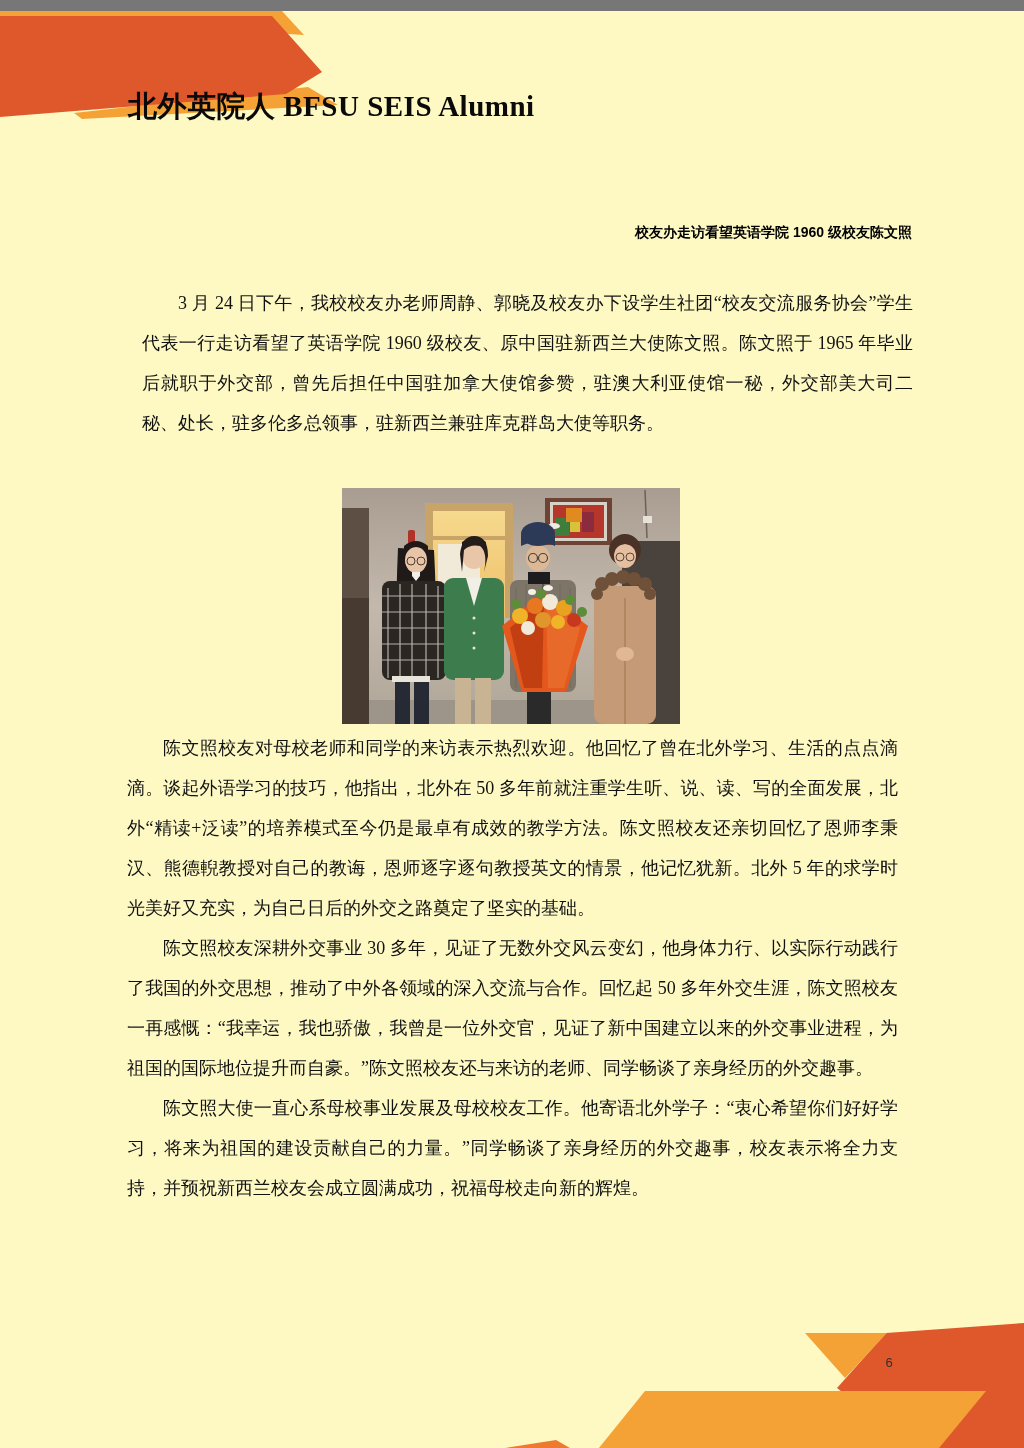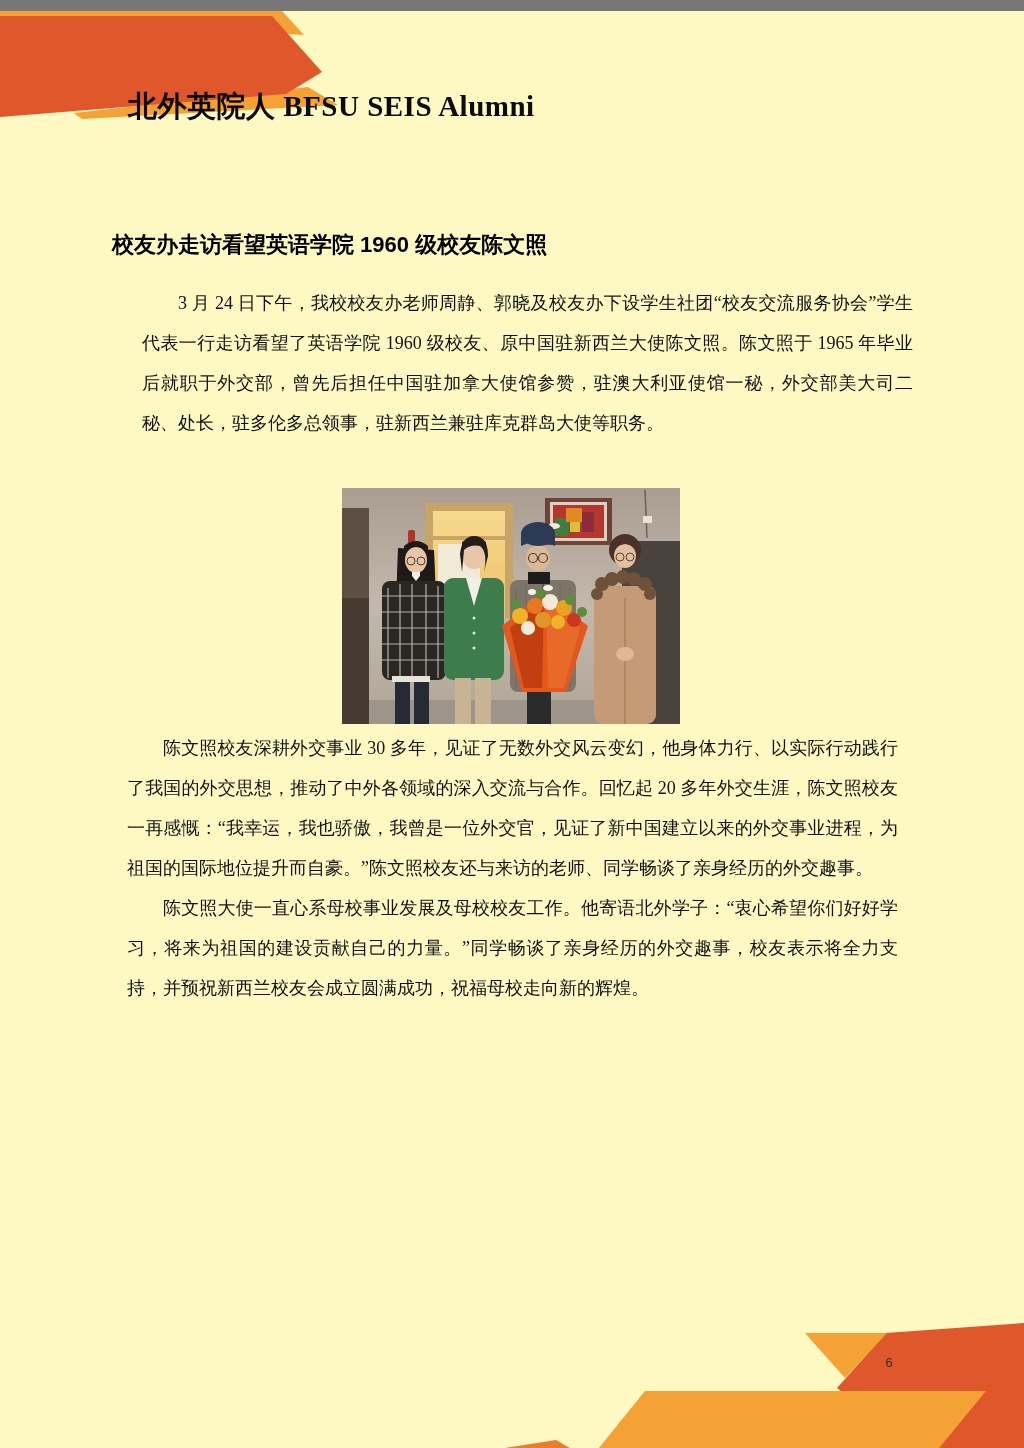--- a/index.html
+++ b/index.html
@@ -15,23 +15,23 @@
   .deco-top{top:0;}
   .deco-bottom{top:1278px;}
   .masthead{
     position:absolute;left:128px;top:76px;
     font-family:"Liberation Serif","DejaVu Serif",serif;
     font-weight:700;font-size:29px;color:#0a0a0a;
     letter-spacing:0.5px;white-space:nowrap;
   }
   .article-title{
     position:absolute;left:112px;top:204px;width:800px;
-    text-align:left;
+    text-align:right;
     font-family:"Liberation Sans","DejaVu Sans",sans-serif;
-    font-weight:700;font-size:22px;color:#000;
+    font-weight:700;font-size:14px;color:#000;
   }
   .body-block-1{
     position:absolute;left:142px;top:272px;width:771px;
     font-size:18px;line-height:40px;color:#111;
     text-align:justify;
   }
   .body-block-2{
     position:absolute;left:127px;top:717px;width:771px;
     font-size:18px;line-height:40px;color:#111;
     text-align:justify;
@@ -212,21 +212,22 @@
           <circle cx="228" cy="112" r="5" fill="#5d8c3a"></circle>
           <circle cx="240" cy="124" r="5" fill="#5d8c3a"></circle>
           <ellipse cx="206" cy="100" rx="5" ry="3" fill="#f5f2ea"></ellipse>
           <ellipse cx="190" cy="104" rx="4" ry="3" fill="#f5f2ea"></ellipse>
         </g>
       </g>
     </svg>
   </div>
 
   <div class="body-block-2">
-    <p>陈文照校友深耕外交事业 30 多年，见证了无数外交风云变幻，他身体力行、以实际行动践行了我国的外交思想，推动了中外各领域的深入交流与合作。回忆起 20 多年外交生涯，陈文照校友一再感慨：“我幸运，我也骄傲，我曾是一位外交官，见证了新中国建立以来的外交事业进程，为祖国的国际地位提升而自豪。”陈文照校友还与来访的老师、同学畅谈了亲身经历的外交趣事。</p>
+    <p>陈文照校友对母校老师和同学的来访表示热烈欢迎。他回忆了曾在北外学习、生活的点点滴滴。谈起外语学习的技巧，他指出，北外在 50 多年前就注重学生听、说、读、写的全面发展，北外“精读+泛读”的培养模式至今仍是最卓有成效的教学方法。陈文照校友还亲切回忆了恩师李秉汉、熊德輗教授对自己的教诲，恩师逐字逐句教授英文的情景，他记忆犹新。北外 5 年的求学时光美好又充实，为自己日后的外交之路奠定了坚实的基础。</p>
+    <p>陈文照校友深耕外交事业 30 多年，见证了无数外交风云变幻，他身体力行、以实际行动践行了我国的外交思想，推动了中外各领域的深入交流与合作。回忆起 50 多年外交生涯，陈文照校友一再感慨：“我幸运，我也骄傲，我曾是一位外交官，见证了新中国建立以来的外交事业进程，为祖国的国际地位提升而自豪。”陈文照校友还与来访的老师、同学畅谈了亲身经历的外交趣事。</p>
     <p>陈文照大使一直心系母校事业发展及母校校友工作。他寄语北外学子：“衷心希望你们好好学习，将来为祖国的建设贡献自己的力量。”同学畅谈了亲身经历的外交趣事，校友表示将全力支持，并预祝新西兰校友会成立圆满成功，祝福母校走向新的辉煌。</p>
   </div>
 
   <svg class="deco deco-bottom" width="1024" height="170" viewBox="0 0 1024 170">
     <polygon points="886,44 1024,34 1024,170 929,170 837,99" fill="#DF582C"></polygon>
     <polygon points="805,44 887,44 845,89" fill="#F4A236"></polygon>
     <polygon points="645,102 986,102 930,170 590,170" fill="#F4A236"></polygon>
     <polygon points="436,170 556,151 589,170" fill="#ED7A2E"></polygon>
   </svg>
 

